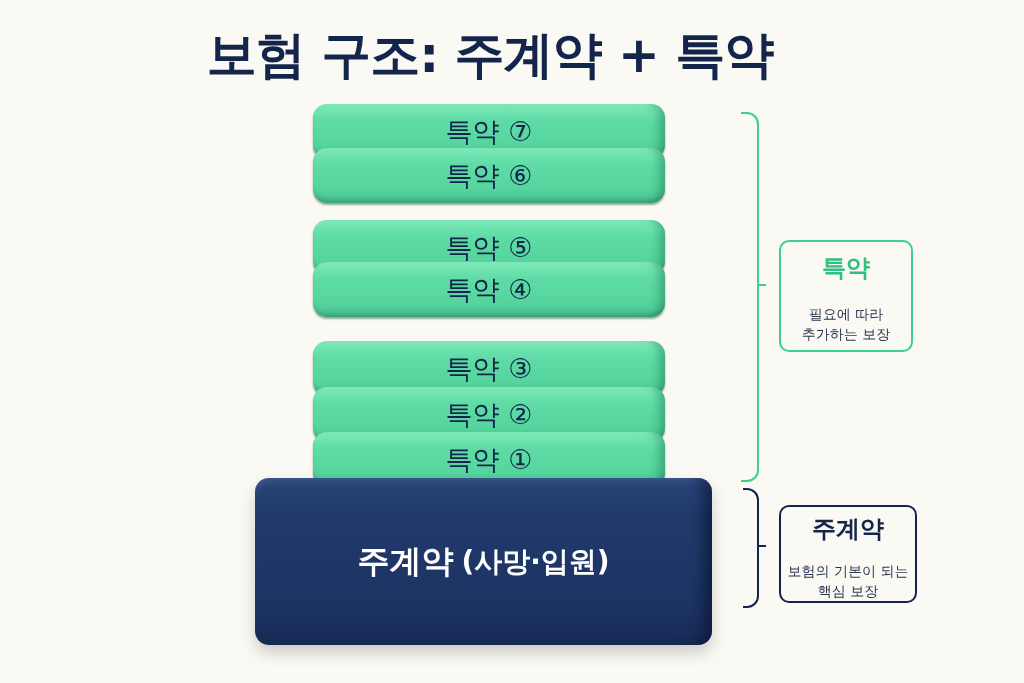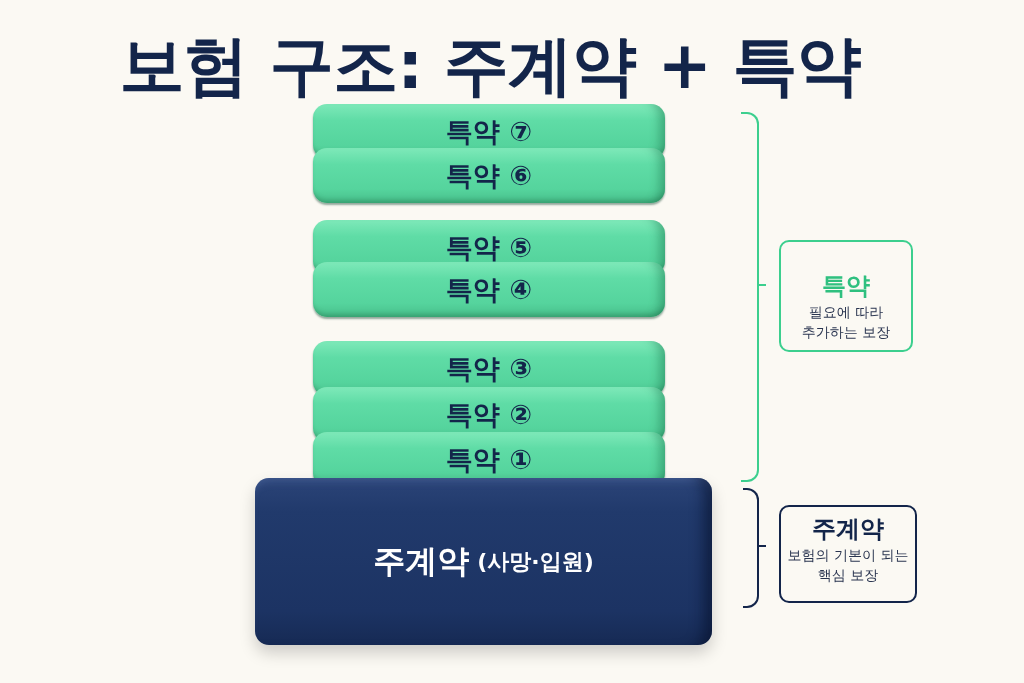--- a/index.html
+++ b/index.html
@@ -3,51 +3,51 @@
 <meta charset="utf-8">
 <style>
   html, body { margin:0; padding:0; }
   body {
     width:1024px; height:683px; overflow:hidden; position:relative;
     background:#fbf9f3;
     font-family:"DejaVu Sans","Liberation Sans",sans-serif;
   }
   .title {
     position:absolute; left:0; top:22px; width:980px; text-align:center;
-    font-size:65px; font-weight:bold; color:#13254a; letter-spacing:-1px;
+    font-size:50px; font-weight:bold; color:#13254a; letter-spacing:-1px;
   }
   .rider {
     position:absolute; left:313px; width:352px; height:55px;
     background:linear-gradient(180deg,#7ee9b9 0%,#5fdca6 30%,#55d49d 75%,#48bf8b 100%);
     border-radius:14px;
     box-shadow: inset -14px 0 10px -8px rgba(30,120,80,0.45), inset 0 -5px 4px -2px rgba(30,110,70,0.35), 0 2px 2px rgba(20,70,50,0.45);
     display:flex; align-items:center; justify-content:center;
-    font-size:27px; font-weight:bold; color:#13254a;
+    font-size:27px; font-weight:normal; color:#13254a;
   }
   .base {
     position:absolute; left:255px; top:478px; width:457px; height:167px;
     background:linear-gradient(180deg,#2b4478 0%,#213a6c 20%,#1c3363 80%,#162a54 100%);
     border-radius:14px;
     box-shadow: inset -18px 0 14px -10px rgba(5,15,40,0.6), inset 0 8px 10px -6px rgba(120,150,210,0.35), 0 8px 16px rgba(0,0,0,0.18);
     display:flex; align-items:center; justify-content:center; gap:8px;
     color:#ffffff;
   }
   .base .main { font-size:32px; font-weight:bold; }
-  .base .sub { font-size:22px; font-weight:bold; }
+  .base .sub { font-size:28px; font-weight:bold; }
   .brace {
     position:absolute; border-style:solid; border-left:none;
     border-radius:0 12px 12px 0;
   }
   .brace-tick { position:absolute; height:2px; }
   .callout {
     position:absolute; border-radius:10px; border:2px solid; background:#fbf9f3;
     text-align:center; box-sizing:border-box;
   }
-  .callout .head { font-weight:bold; font-size:24px; margin-top:28px; }
-  .callout .desc { font-size:14px; line-height:20px; color:#2a3550; margin-top:0; }
+  .callout .head { font-weight:bold; font-size:24px; margin-top:10px; }
+  .callout .desc { font-size:14px; line-height:20px; color:#2a3550; margin-top:20px; }
 </style>
 </head>
 <body>
 
 <div class="title">보험 구조: 주계약 + 특약</div>
 
 <div>
   <div class="rider" style="top:104px">특약 ⑦</div>
   <div class="rider" style="top:148px">특약 ⑥</div>
   <div class="rider" style="top:220px">특약 ⑤</div>
@@ -71,17 +71,17 @@
     <div>필요에 따라</div>
     <div>추가하는 보장</div>
   </div>
 </div>
 
 <div class="brace" style="left:743px; top:488px; width:14px; height:116px; border-width:2px; border-color:#13254a;"></div>
 <div class="brace-tick" style="left:758px; top:545px; width:8px; background:#13254a;"></div>
 
 <div class="callout" style="left:779px; top:505px; width:138px; height:98px; border-color:#13254a;">
   <div class="head" style="color:#13254a; margin-top:6px;">주계약</div>
-  <div class="desc" style="margin-top:0">
+  <div class="desc" style="margin-top:16px">
     <div>보험의 기본이 되는</div>
     <div>핵심 보장</div>
   </div>
 </div>
 
 </body></html>

